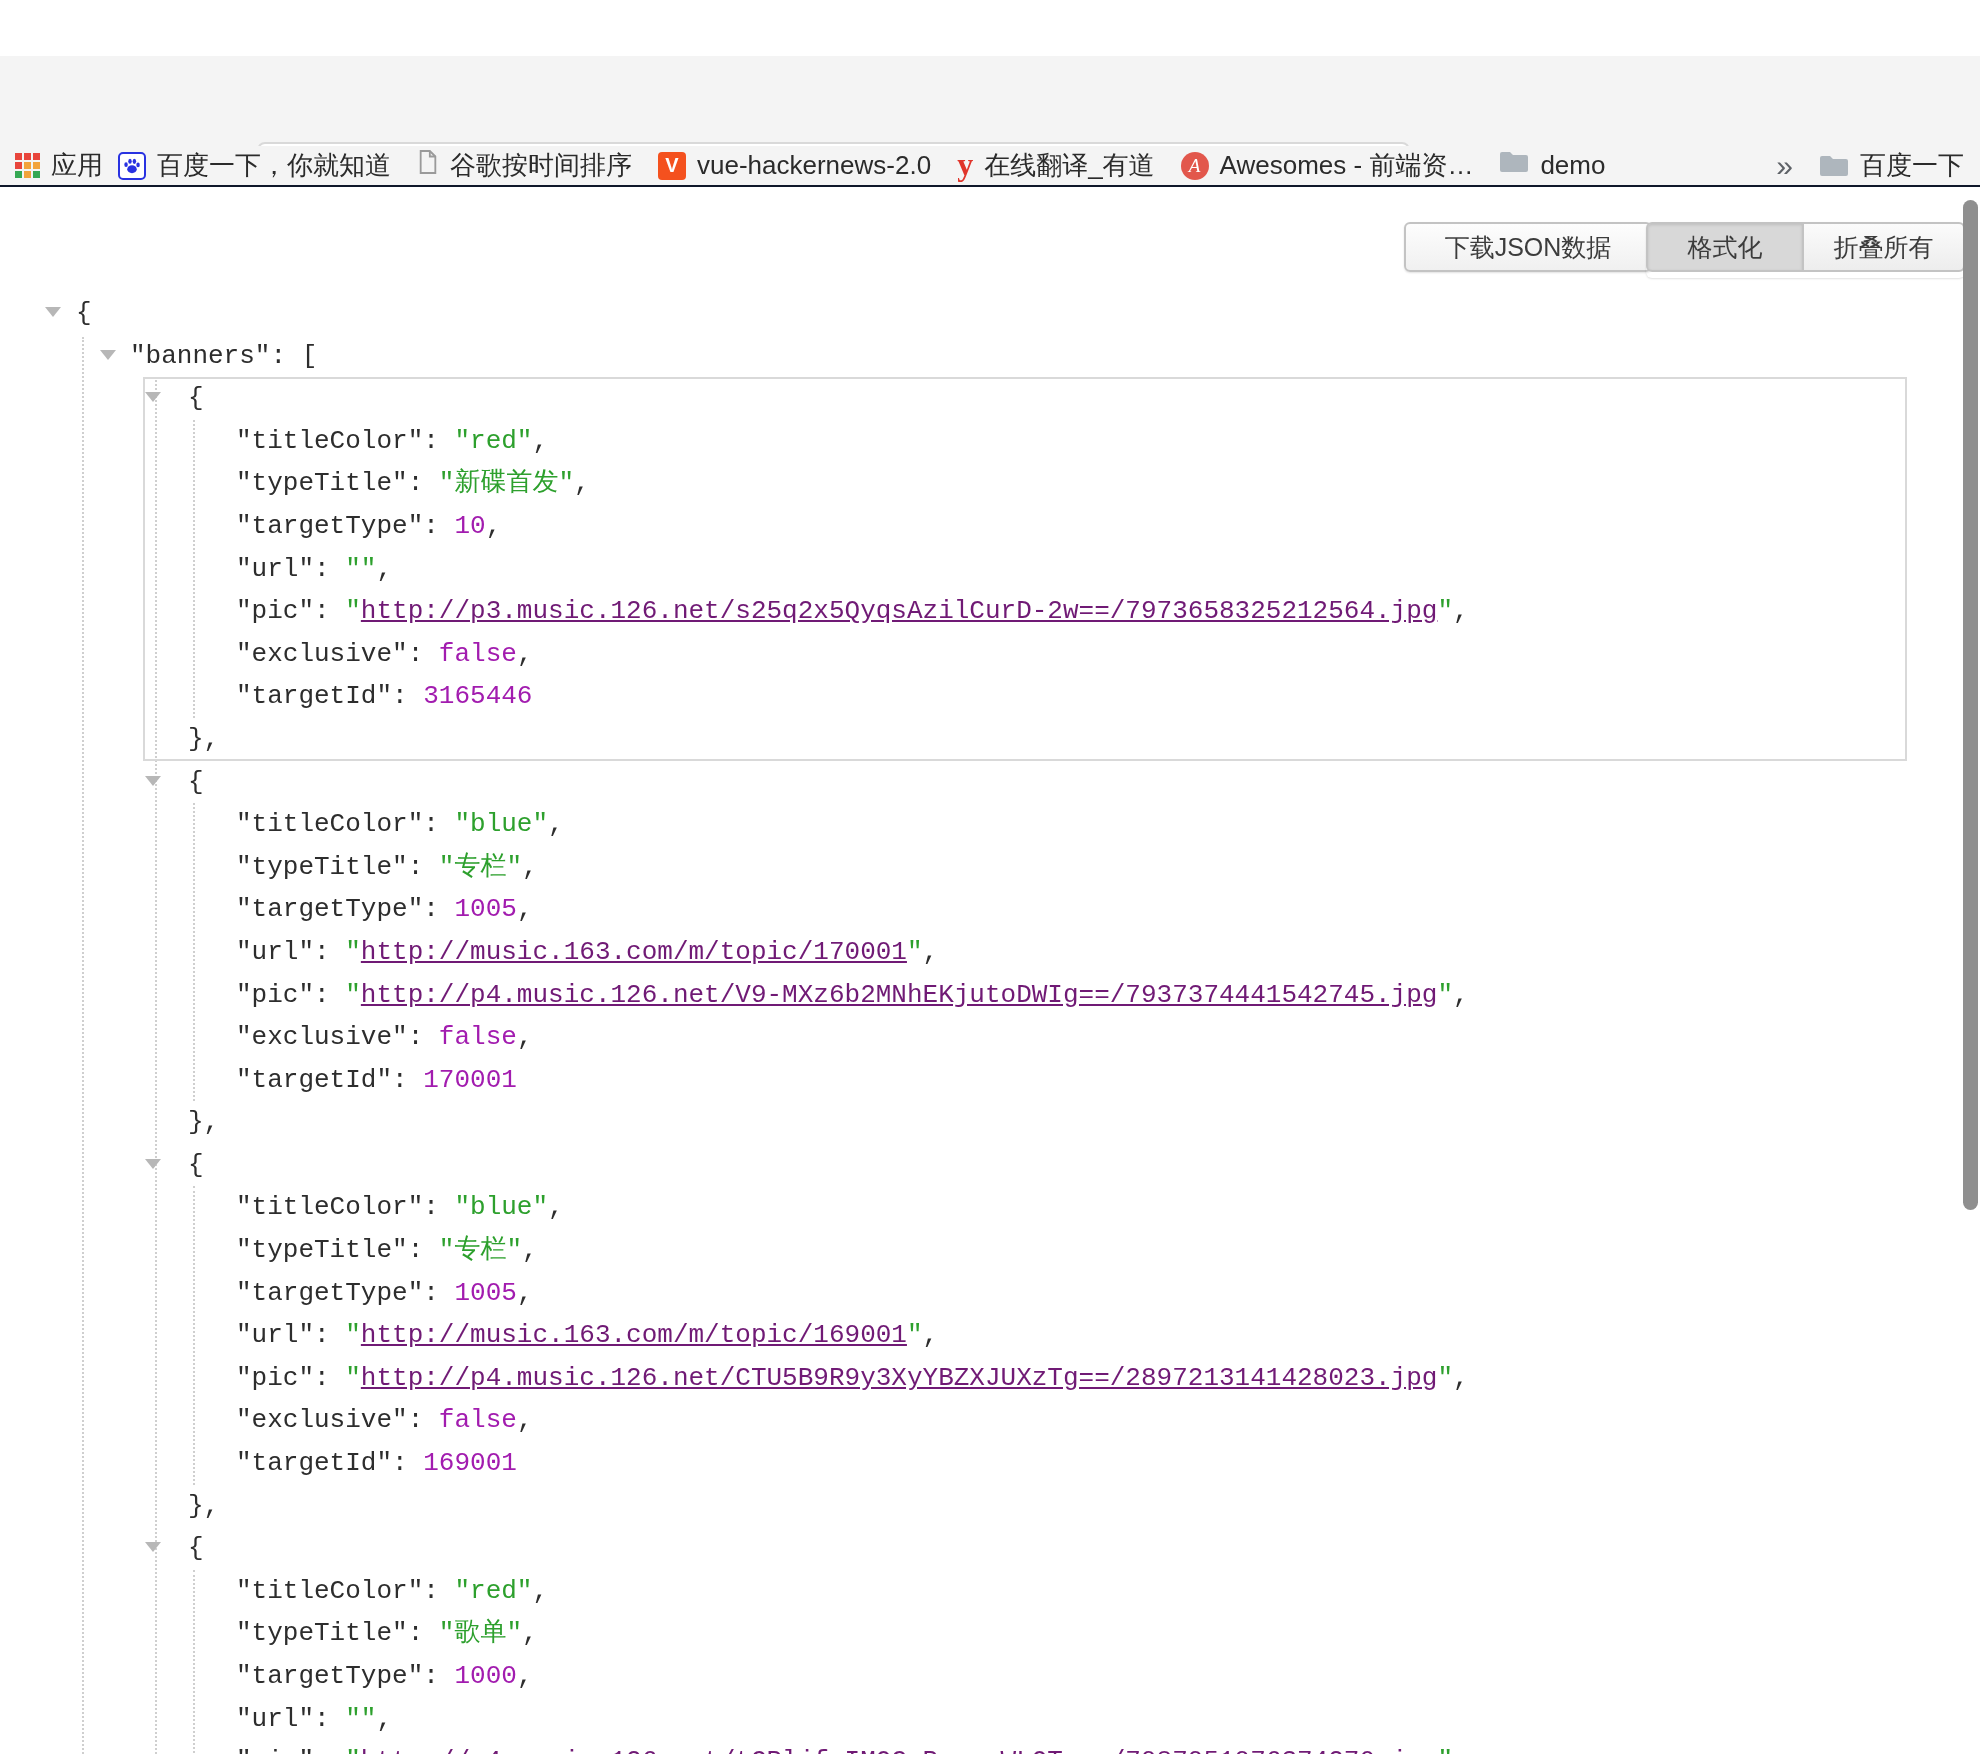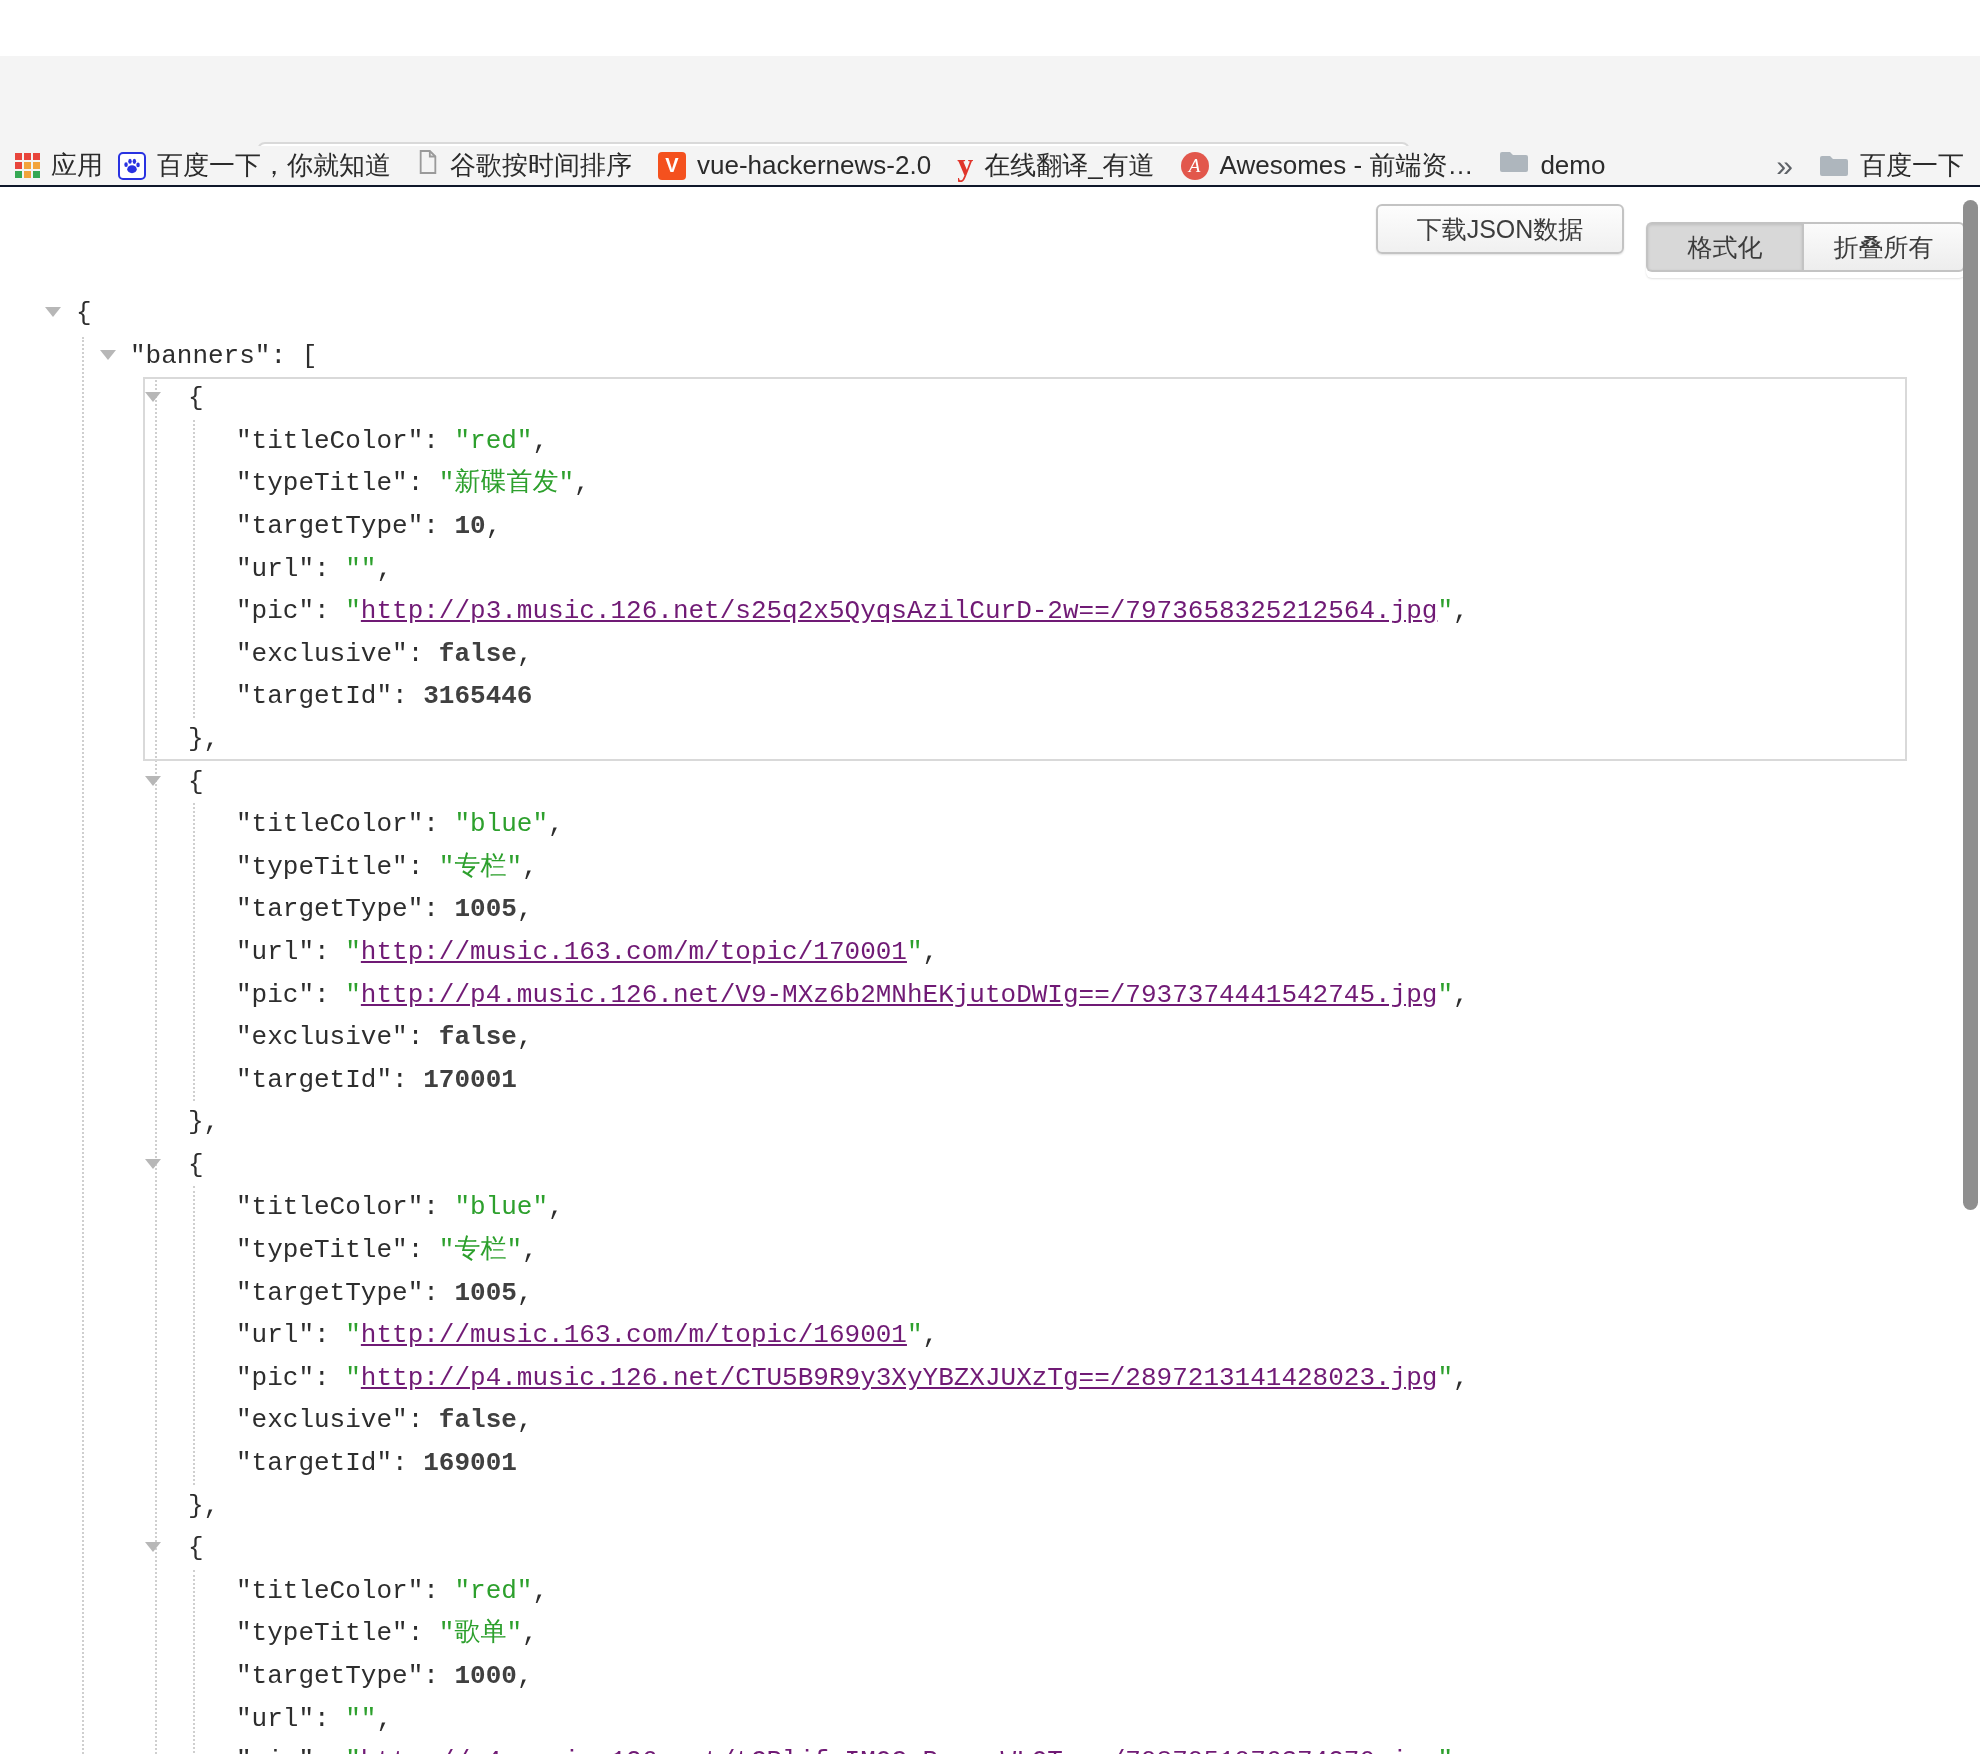--- a/index.html
+++ b/index.html
@@ -57,40 +57,40 @@
   .ic-vue{width:28px;height:28px;border-radius:4px;background:#f4511e;color:#fff;font-size:20px;
     font-weight:bold;display:flex;align-items:center;justify-content:center;}
   .ic-yd{color:#e0352b;font-size:32px;font-weight:bold;font-family:"Liberation Serif",serif;line-height:28px;}
   .ic-aw{width:28px;height:28px;border-radius:50%;background:#e2574c;color:#fff;font-size:19px;
     font-style:italic;font-family:"Liberation Serif",serif;display:flex;align-items:center;justify-content:center;}
   .bm-right{margin-left:auto;display:flex;align-items:center;}
   .bm-chevron{font-size:30px;color:#5f6368;margin-right:26px;}
   .bm-other{display:flex;align-items:center;gap:11px;margin-right:16px;font-size:26px;color:#2b2b2b;}
   
   .content{position:absolute;left:0;top:187px;width:100%;height:1567px;background:#fff;}
-  .btn{position:absolute;top:17px;height:50px;box-sizing:border-box;border:2px solid #c3c3c3;
+  .btn{position:absolute;top:35px;height:50px;box-sizing:border-box;border:2px solid #c3c3c3;
     font-size:25px;color:#3c3c3c;display:flex;align-items:center;justify-content:center;
-    background:linear-gradient(#fdfdfd,#f0f0f0);box-shadow:0 1px 2px rgba(0,0,0,.12);}
+    background:linear-gradient(#fdfdfd,#f0f0f0);box-shadow:0 1px 2px rgba(0,0,0,.12);margin-left:28px;}
   .btn-download{left:1376px;width:248px;border-radius:6px;}
   .btn-group{position:absolute;left:1646px;top:35px;height:56px;display:flex;
     border-radius:6px;box-shadow:0 1px 2px rgba(0,0,0,.12);}
   .seg{height:50px;box-sizing:border-box;border:2px solid #c3c3c3;font-size:25px;color:#3c3c3c;
     display:flex;align-items:center;justify-content:center;}
   .seg-format{width:156px;border-radius:6px 0 0 6px;background:#d8d8d8;border-right:none;
     box-shadow:inset 0 1px 3px rgba(0,0,0,.12);}
   .seg-collapse{width:163px;border-radius:0 6px 6px 0;background:linear-gradient(#fbfbfb,#ededed);}
   
   .json-tree{position:absolute;left:0;top:0;right:0;bottom:0;padding-top:105px;
     font-family:"Liberation Mono","DejaVu Sans Mono",monospace;font-size:26px;color:#2d2d2d;}
   .ln{position:relative;height:42.6px;line-height:42.6px;white-space:pre;}
   .tri{position:absolute;top:15px;width:0;height:0;border-left:8px solid transparent;
     border-right:8px solid transparent;border-top:10px solid #b7b7b7;}
   .k,.p{color:#2d2d2d}
   .s{color:#2da02d}
-  .n{color:#404040;font-weight:bold}
+  .n{color:#a21caf;font-weight:normal}
   .a{color:#701a75;text-decoration:underline;cursor:pointer;}
   .obj{position:relative;margin-left:143px;margin-right:73px;}
   .obj.boxed{box-shadow:inset 0 0 0 2px #d9d9d9;}
   .objguide{position:absolute;left:50px;top:42.6px;border-left:2px dotted #cfcfcf;width:0;}
   .g-root{position:absolute;left:82px;top:150px;bottom:0;border-left:2px dotted #cfcfcf;width:0;}
   .g-banners{position:absolute;left:155px;top:193px;bottom:0;border-left:2px dotted #cfcfcf;width:0;}
   
   .scroll-thumb{position:absolute;right:2px;top:200px;width:15px;height:1010px;background:#8f8f8f;border-radius:8px;}
 </style>
 </head>

